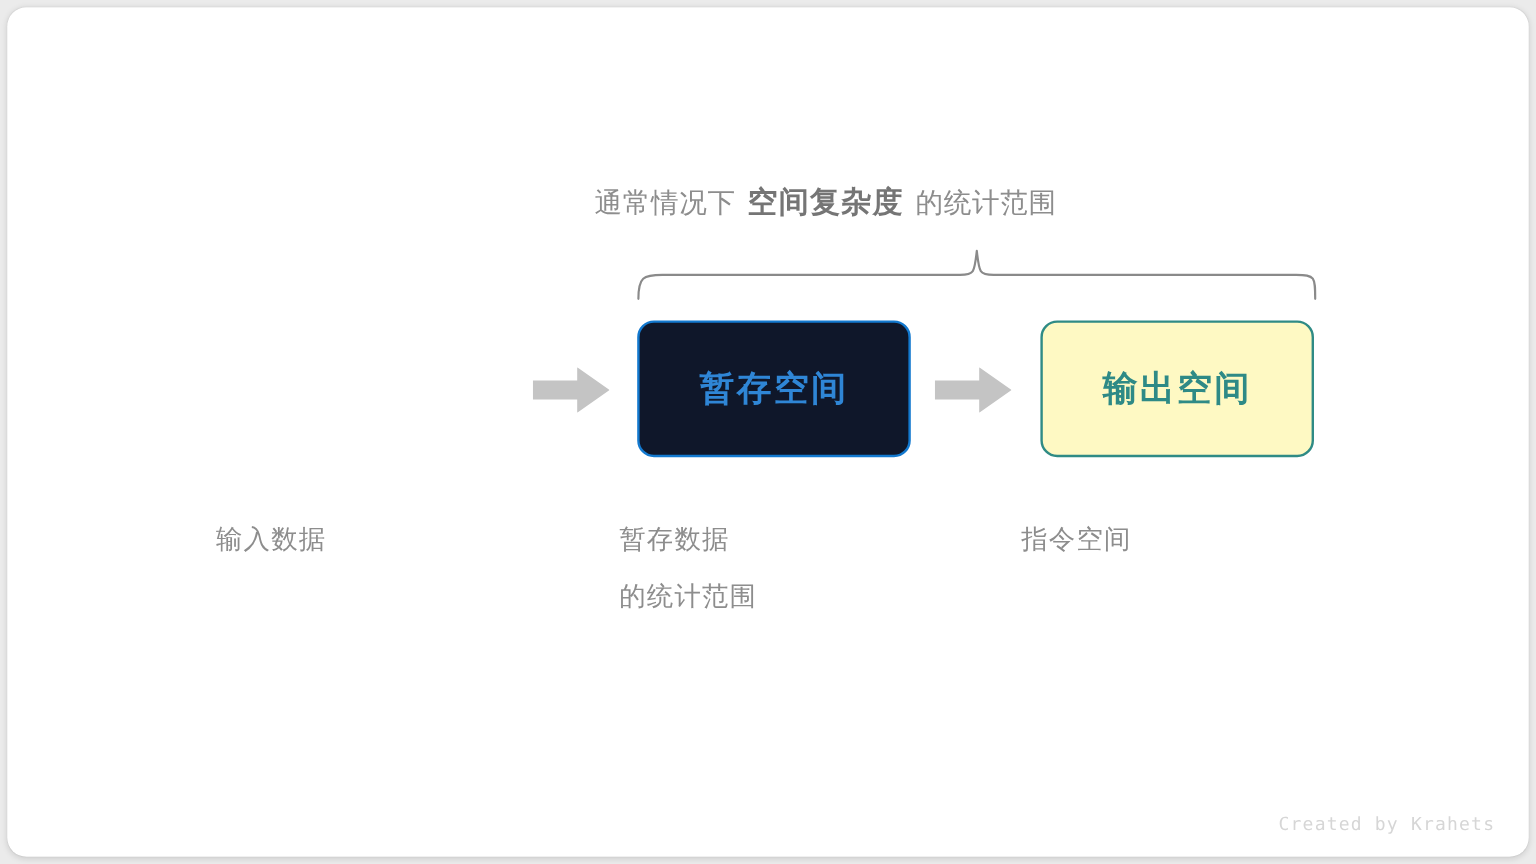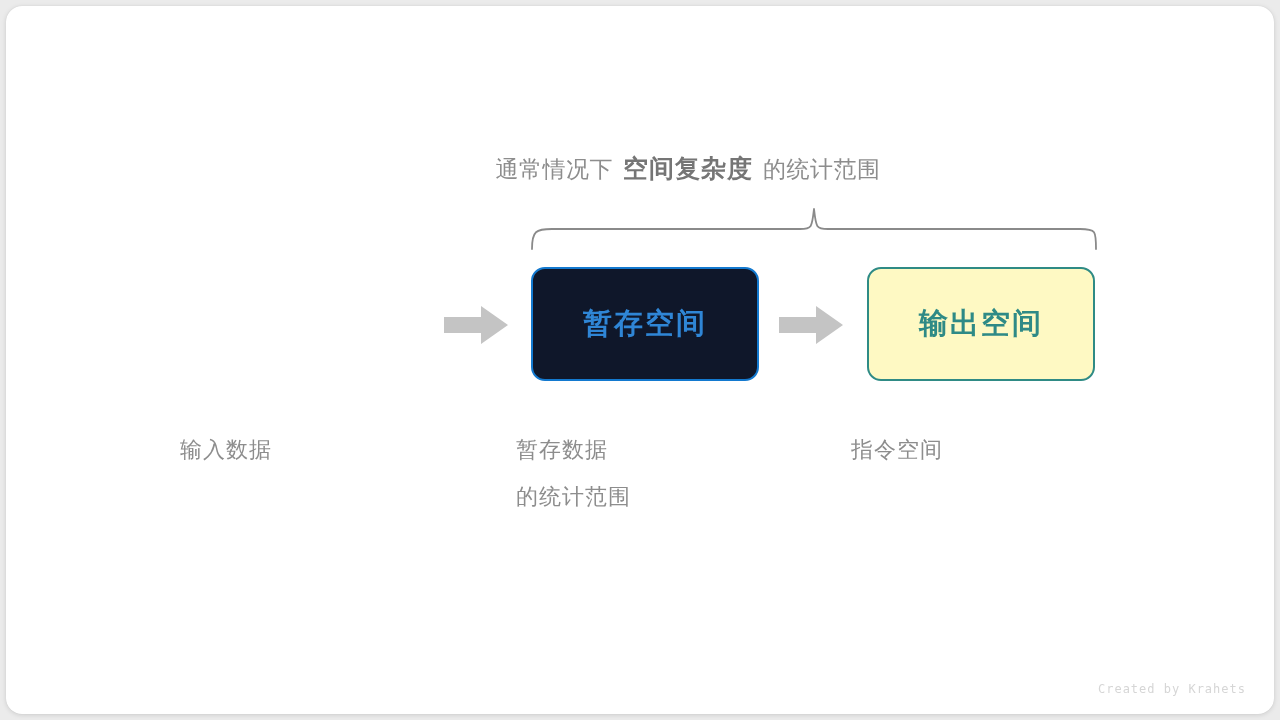--- a/index.html
+++ b/index.html
@@ -120,21 +120,21 @@
   #caption-input  { left: 174px; }
   #caption-temp   { left: 510px; }
   #caption-output { left: 845px; }
 
   
   #watermark {
     position: absolute;
     right: 28px;
     bottom: 18px;
     color: #d6d6d6;
-    font-size: 12px;
+    font-size: 15px;
     font-family: "DejaVu Sans Mono", "Liberation Mono", monospace;
     letter-spacing: 1px;
   }
 </style>
 </head>
 <body>
 
 <div id="canvas">
 
   <div id="brace-caption">

